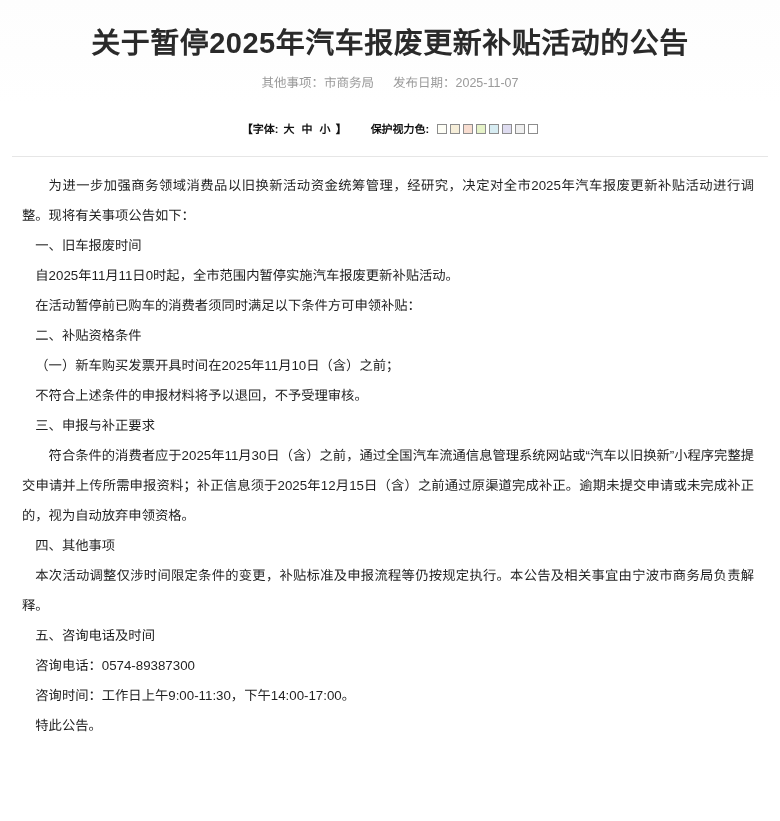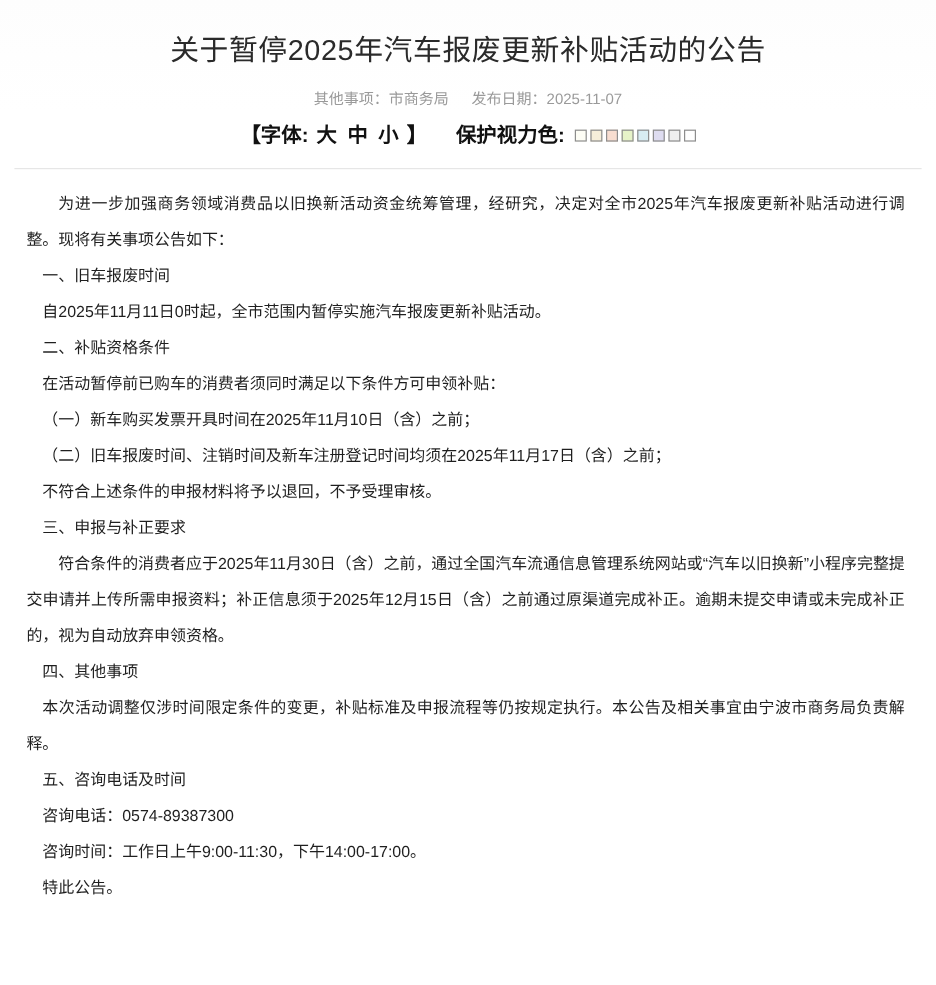--- a/index.html
+++ b/index.html
@@ -25,43 +25,43 @@
   }
 
   
   .doc-header {
     padding: 20px 24px 10px 24px;
     text-align: center;
     background: linear-gradient(to bottom, #fdfdfd 0%, #ffffff 70%);
   }
 
   .doc-title {
-    font-size: 24px;
+    font-size: 29px;
     line-height: 34px;
-    font-weight: 400;
+    font-weight: 700;
     color: #2a2a2a;
     letter-spacing: 0.5px;
     margin: 6px 0 0 0;
     font-family: "Liberation Sans", "DejaVu Sans", sans-serif;
   }
 
   .doc-meta {
     margin-top: 14px;
     font-size: 12.5px;
     color: #9a9a9a;
     line-height: 18px;
   }
   .doc-meta .meta-gap {
     display: inline-block;
     width: 12px;
   }
 
   .doc-tools {
-    margin-top: 12px;
-    font-size: 17px;
+    margin-top: 28px;
+    font-size: 11px;
     color: #1c1c1c;
     line-height: 18px;
     display: flex;
     align-items: center;
     justify-content: center;
     gap: 4px;
   }
   .font-group {
     font-weight: bold;
     color: #111111;
@@ -159,24 +159,23 @@
     </div>
 
   </div>
 
   <div class="divider"></div>
 
   <div class="doc-body" id="doc-body">
       <p class="p-indent">为进一步加强商务领域消费品以旧换新活动资金统筹管理，经研究，决定对全市2025年汽车报废更新补贴活动进行调整。现将有关事项公告如下：</p>
       <p class="p-sec">一、旧车报废时间</p>
       <p class="p-sec">自2025年11月11日0时起，全市范围内暂停实施汽车报废更新补贴活动。</p>
+      <p class="p-sec">在活动暂停前已购车的消费者须同时满足以下条件方可申领补贴：</p>
       <p class="p-sec">二、补贴资格条件</p>
-      <p class="p-sec">在活动暂停前已购车的消费者须同时满足以下条件方可申领补贴：</p>
       <p class="p-item">（一）新车购买发票开具时间在2025年11月10日（含）之前；</p>
-      <p class="p-item">（二）旧车报废时间、注销时间及新车注册登记时间均须在2025年11月17日（含）之前；</p>
       <p class="p-sec">不符合上述条件的申报材料将予以退回，不予受理审核。</p>
       <p class="p-sec">三、申报与补正要求</p>
       <p class="p-indent">符合条件的消费者应于2025年11月30日（含）之前，通过全国汽车流通信息管理系统网站或“汽车以旧换新”小程序完整提交申请并上传所需申报资料；补正信息须于2025年12月15日（含）之前通过原渠道完成补正。逾期未提交申请或未完成补正的，视为自动放弃申领资格。</p>
       <p class="p-sec">四、其他事项</p>
       <p class="p-sec">本次活动调整仅涉时间限定条件的变更，补贴标准及申报流程等仍按规定执行。本公告及相关事宜由宁波市商务局负责解释。</p>
       <p class="p-sec">五、咨询电话及时间</p>
       <p class="p-sec">咨询电话：0574-89387300</p>
       <p class="p-sec">咨询时间：工作日上午9:00-11:30，下午14:00-17:00。</p>
       <p class="p-sec">特此公告。</p>
     </div>

